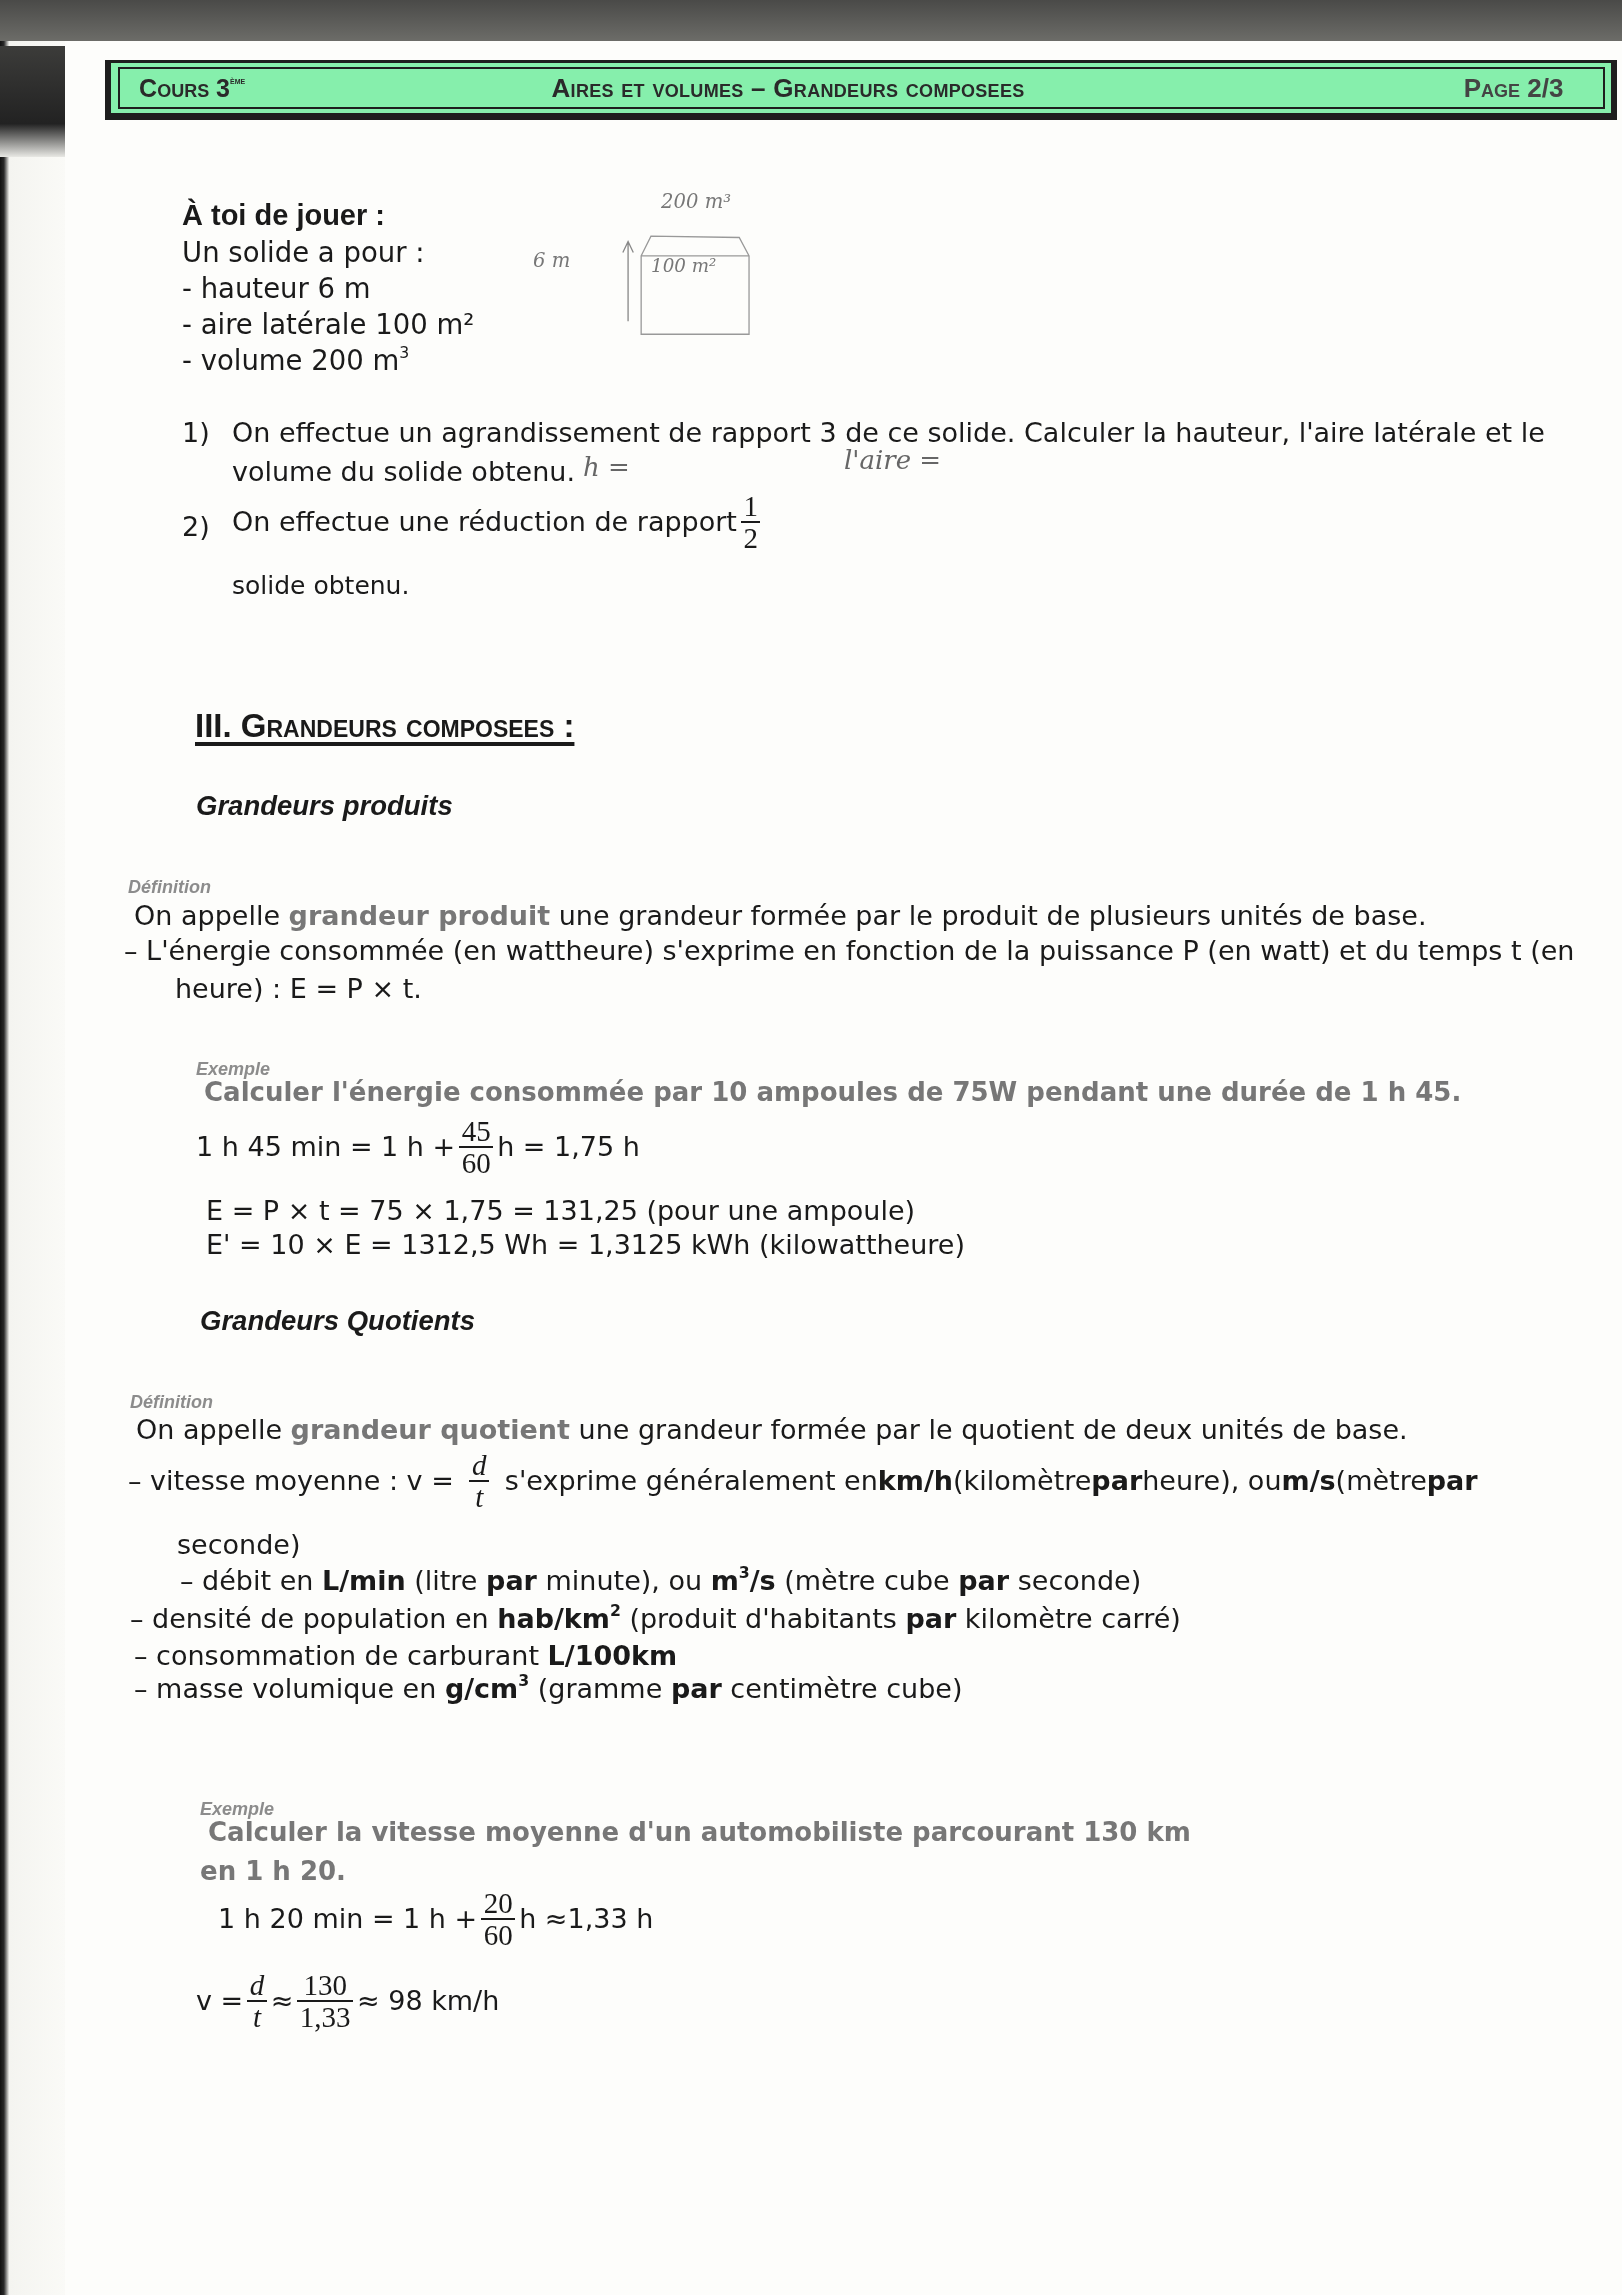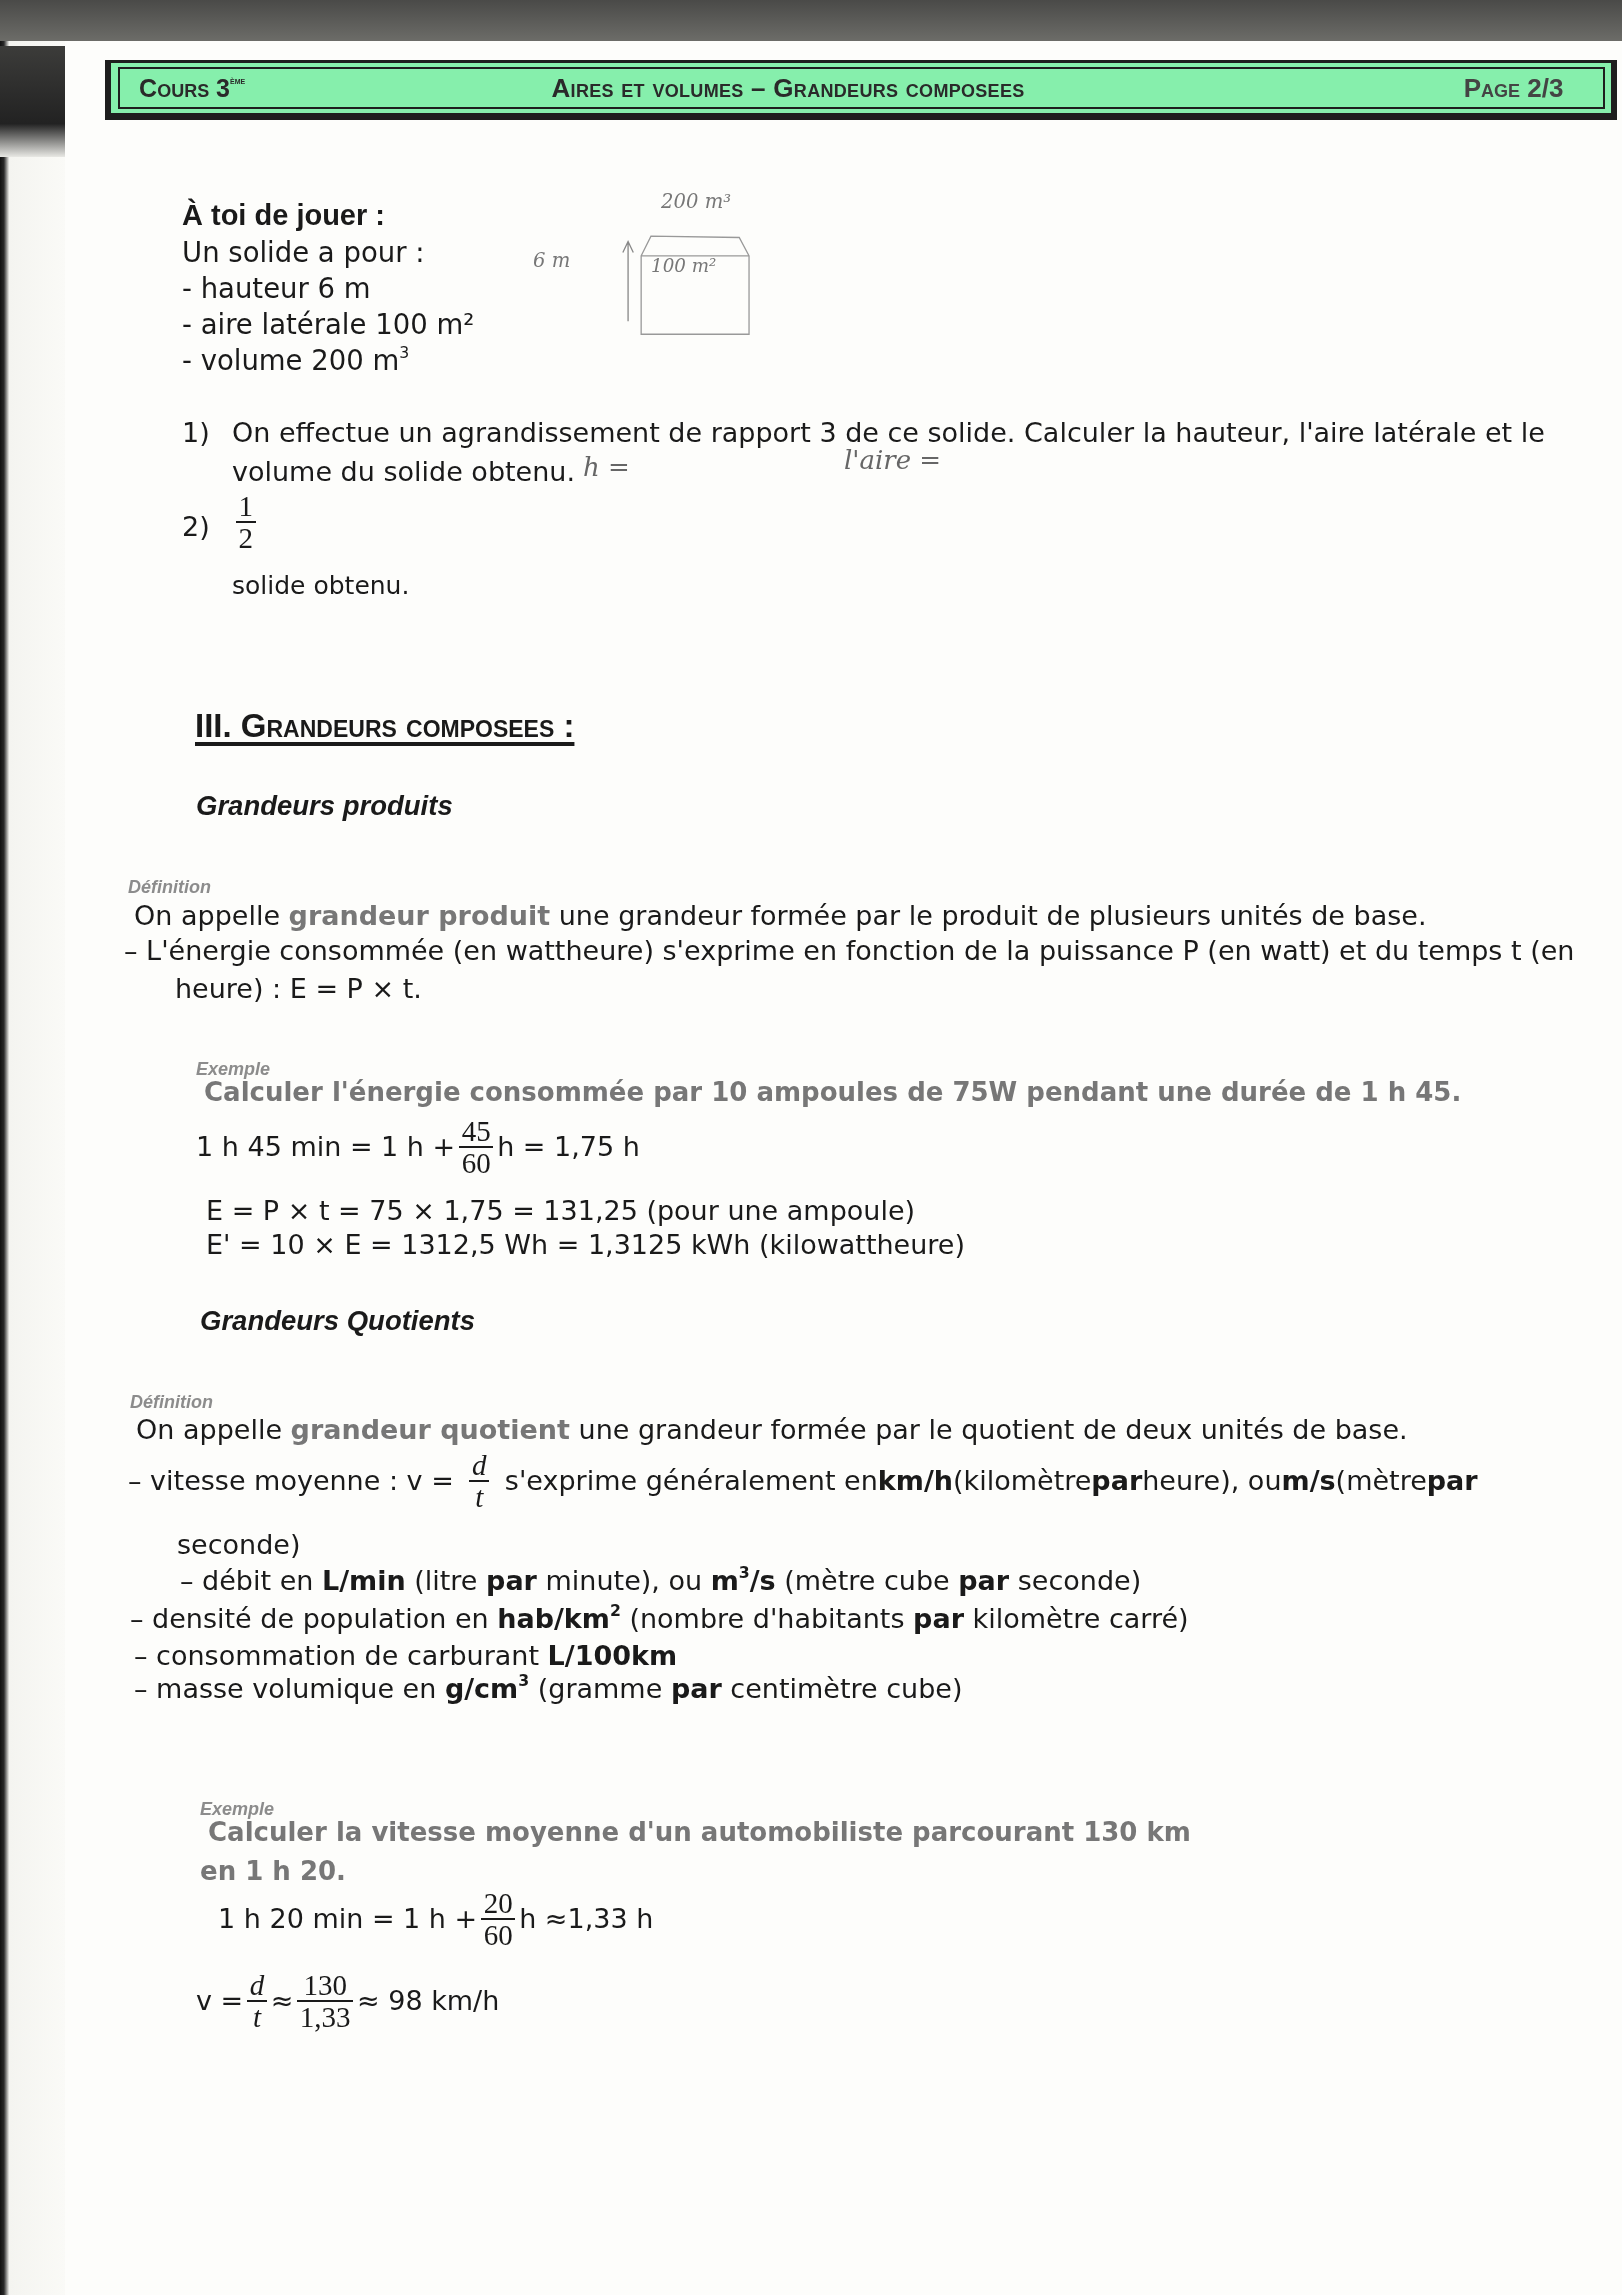--- a/index.html
+++ b/index.html
@@ -84,20 +84,21 @@
 <div class="hand" style="left:651px; top:255px; font-size:18.3px;">100 m²</div>
 
 <div class="txt" style="left:182px; top:417px;">1)</div>
 <div class="txt" style="left:232px; top:417px;">On effectue un agrandissement de rapport 3 de ce solide. Calculer la hauteur, l'aire latérale et le</div>
 <div class="txt" style="left:232px; top:456px;">volume du solide obtenu.</div>
 <div class="hand" style="left:583px; top:452px; font-size:26px; color:#666;">h =</div>
 <div class="hand" style="left:844px; top:445px; font-size:26px; color:#666;">l'aire =</div>
 
 <div class="txt" style="left:182px; top:511px;">2)</div>
 <div class="txt" style="left:232px; top:491px; display:flex; align-items:center;">
+  <span>On effectue une réduction de rapport</span>
   <span class="frac">
       <span class="num">1</span>
       <span class="den">2</span>
     </span>
 </div>
 <div class="txt" style="left:232px; top:571px; font-size:25px;">solide obtenu.</div>
 
 <div class="txt section-title" style="left:195px; top:706px;">III. Grandeurs composees :</div>
 <div class="txt sub-title" style="left:196px; top:789px;">Grandeurs produits</div>
 
@@ -135,21 +136,21 @@
     <span> (kilomètre </span>
     <span class="bold">par</span>
     <span> heure), ou </span>
     <span class="bold">m/s</span>
     <span> (mètre </span>
     <span class="bold">par</span>
 </div>
 <div class="txt" style="left:177px; top:1529px;">seconde)</div>
 
 <div class="txt" style="left:134px; top:1564px;margin-left:46px;"><span>– débit en </span><span class="bold">L/min</span><span> (litre </span><span class="bold">par</span><span> minute), ou </span><span class="bold">m</span><sup class="s bold">3</sup><span class="bold">/s</span><span> (mètre cube </span><span class="bold">par</span><span> seconde)</span></div>
-<div class="txt" style="left:130px; top:1602px;"><span>– densité de population en </span><span class="bold">hab/km</span><sup class="s bold">2</sup><span> (nombre d'habitants </span><span class="bold">par</span><span> kilomètre carré)</span></div>
+<div class="txt" style="left:130px; top:1602px;"><span>– densité de population en </span><span class="bold">hab/km</span><sup class="s bold">2</sup><span> (produit d'habitants </span><span class="bold">par</span><span> kilomètre carré)</span></div>
 <div class="txt" style="left:134px; top:1640px;"><span>– consommation de carburant </span><span class="bold">L/100km</span></div>
 <div class="txt" style="left:134px; top:1672px;"><span>– masse volumique en </span><span class="bold">g/cm</span><sup class="s bold">3</sup><span> (gramme </span><span class="bold">par</span><span> centimètre cube)</span></div>
 
 <div class="txt label-grey" style="left:200px; top:1787px;">Exemple</div>
 <div class="txt greybold" style="left:208px; top:1817px; font-size:26px;">Calculer la vitesse moyenne d'un automobiliste parcourant 130 km</div>
 <div class="txt greybold" style="left:200px; top:1856px; font-size:26px;">en 1 h 20.</div>
 
 <div class="txt" style="left:218px; top:1888px; display:flex; align-items:center;">
   <span>1 h 20 min = 1 h +</span>
   <span class="frac">

